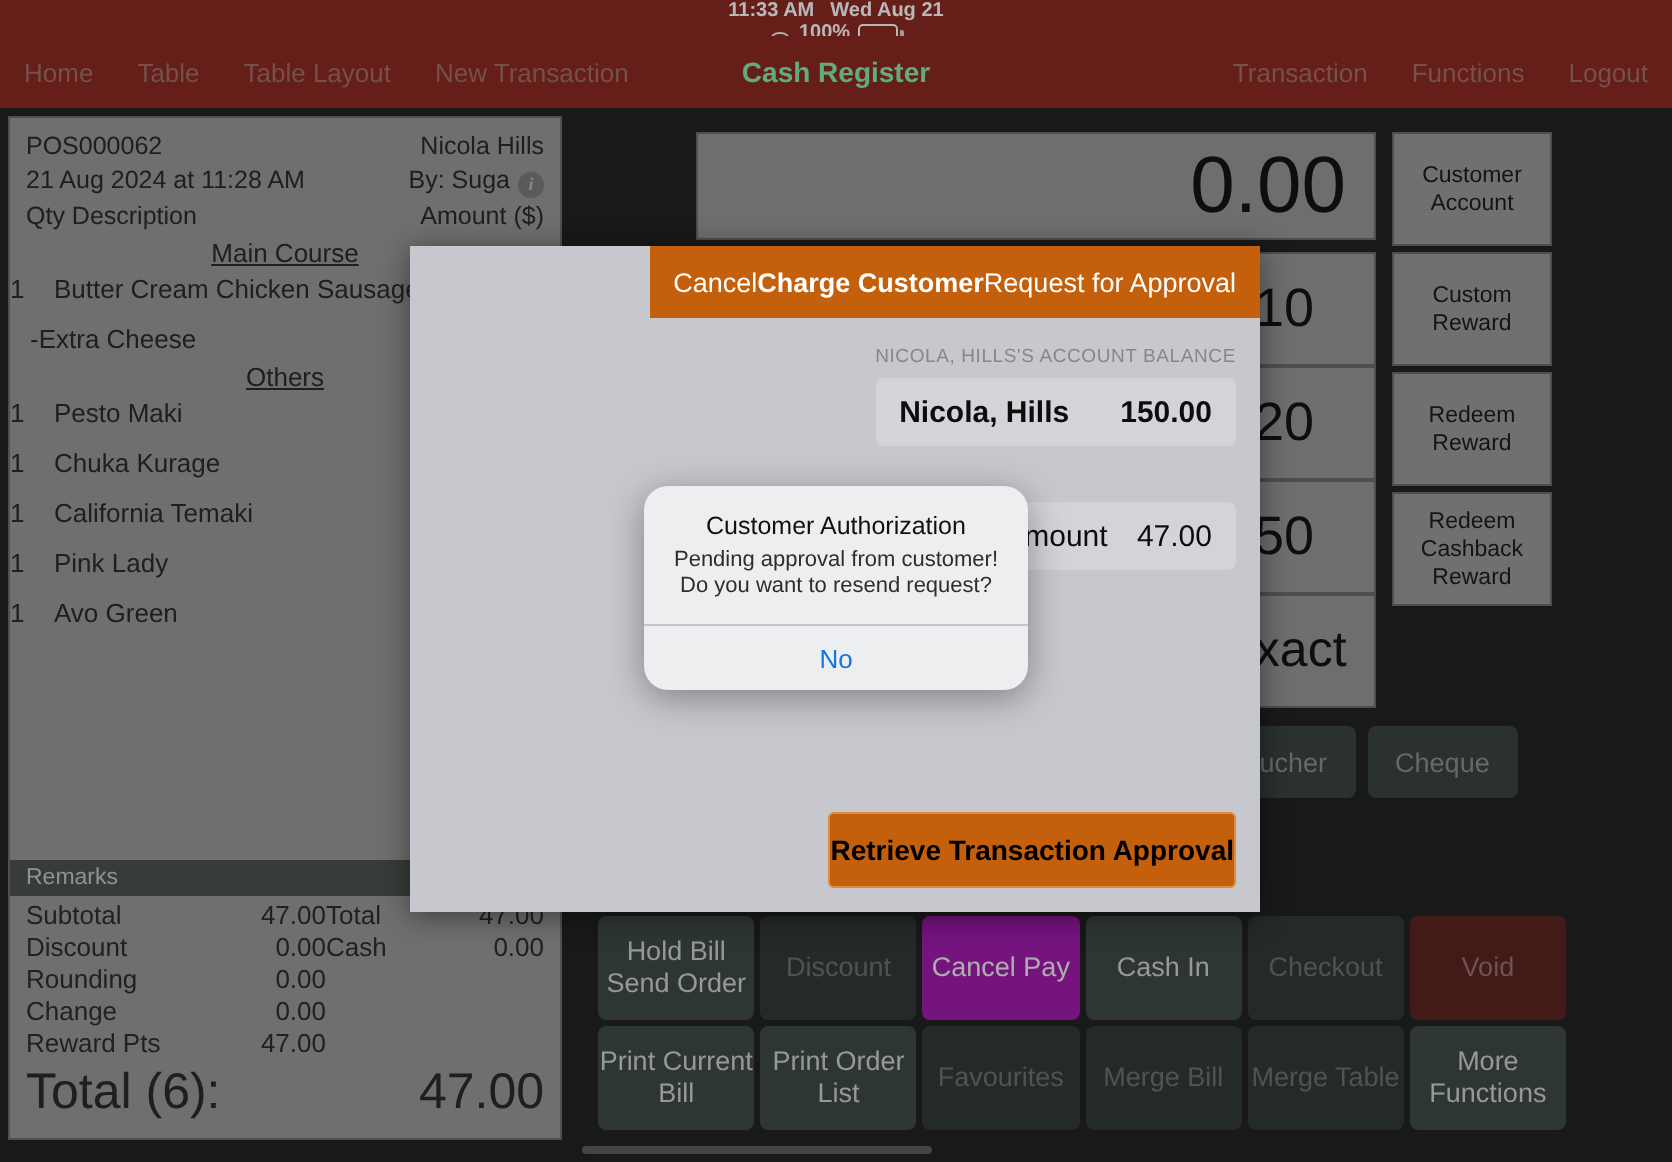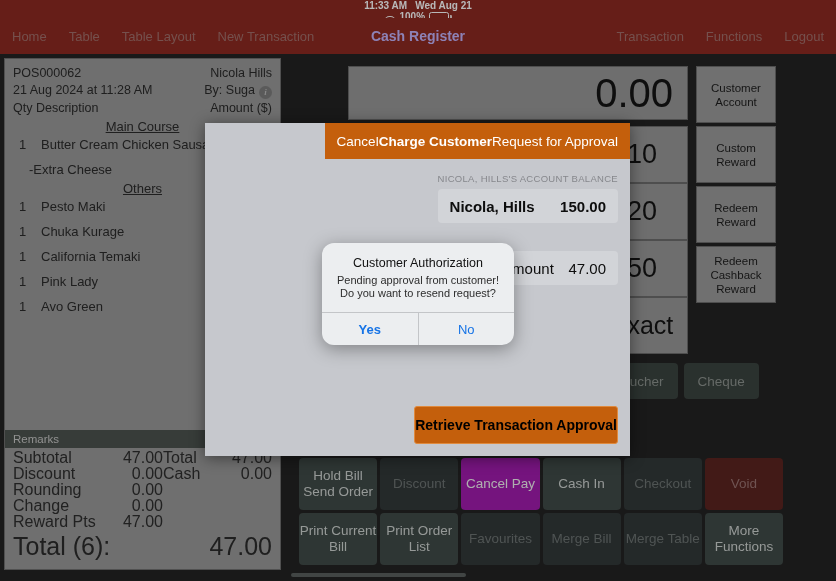--- a/index.html
+++ b/index.html
@@ -42,55 +42,55 @@
     position: absolute; top: 18px; left: 0; width: 836px; height: 36px;
     background: #8e2a22;
     display: flex; align-items: center;
   }
   .nav-left, .nav-right { display: flex; align-items: center; }
   .nav-left { padding-left: 12px; gap: 22px; }
   .nav-right { padding-right: 12px; gap: 22px; margin-left: auto; }
   .nav-item { color: #a2706b; font-size: 13px; white-space: nowrap; }
   .nav-title {
     position: absolute; left: 0; width: 836px; text-align: center;
-    color: #c4b5fd; font-size: 14px; font-weight: bold; pointer-events: none;
+    color: #86efac; font-size: 14px; font-weight: bold; pointer-events: none;
   }
 
   
   .receipt {
     position: absolute; left: 4px; top: 58px; width: 277px; height: 512px;
     background: #9a9a9a; color: #2b2b2b;
     display: flex; flex-direction: column;
     border: 1px solid #6f6f6f;
   }
   .r-head { padding: 6px 8px 0 8px; }
   .r-row { display: flex; justify-content: space-between; font-size: 12.5px; line-height: 17px; }
   .r-byrow { display: flex; align-items: flex-end; gap: 4px; margin-left: 12px; }
   .info-ico {
     width: 13px; height: 13px; border-radius: 50%;
     background: #7d7d7d; color: #bdbdbd;
     font-size: 9px; font-weight: bold; font-style: italic;
     display: flex; align-items: center; justify-content: center;
     font-family: "Liberation Serif", serif;
   }
   .r-colhdr { display: flex; justify-content: space-between; font-size: 12.5px; margin-top: 2px; }
-  .r-items { flex: 1; overflow: hidden; padding: 0 14px; }
+  .r-items { flex: 1; overflow: hidden; padding: 0 0; }
   .r-section {
     text-align: center; font-size: 13px; text-decoration: underline;
     margin: 4px 0 3px 0;
   }
   .r-item { display: flex; font-size: 13px; line-height: 16px; margin-bottom: 9px; }
   .r-qty { width: 22px; flex-shrink: 0; }
   .r-desc { flex: 1; }
   .r-mod { margin-left: 10px; font-size: 13px; }
   .r-remarks {
     background: #4d544f; color: #c9c9c9; font-size: 11.5px;
     padding: 3px 8px; margin-bottom: 2px;
   }
-  .r-totals { padding: 0 8px 2px 8px; display: flex; font-size: 16px; }
+  .r-totals { padding: 0 8px 2px 8px; display: flex; font-size: 13px; }
   .tcol { display: flex; flex-direction: column; }
   .tcol.a { width: 150px; }
   .tcol.b { flex: 1; }
   .trow { display: flex; justify-content: space-between; line-height: 16px; color: #2e2e2e; }
   .r-grand {
     display: flex; justify-content: space-between; align-items: baseline;
     padding: 0 8px 8px 8px; font-size: 25px;
   }
 
   
@@ -405,18 +405,17 @@
       <div class="retrieve-btn">Retrieve Transaction Approval</div>
     </div>
   </div>
 
   <div class="alert">
     <div class="alert-body">
       <div class="alert-title">Customer Authorization</div>
       <div class="alert-msg">Pending approval from customer! Do you want to resend request?</div>
     </div>
     <div class="alert-btns">
-      <div class="alert-btn primary">Yes</div>
       <div class="alert-btn">No</div>
     </div>
   </div>
 
 </div>
 
 </body></html>

